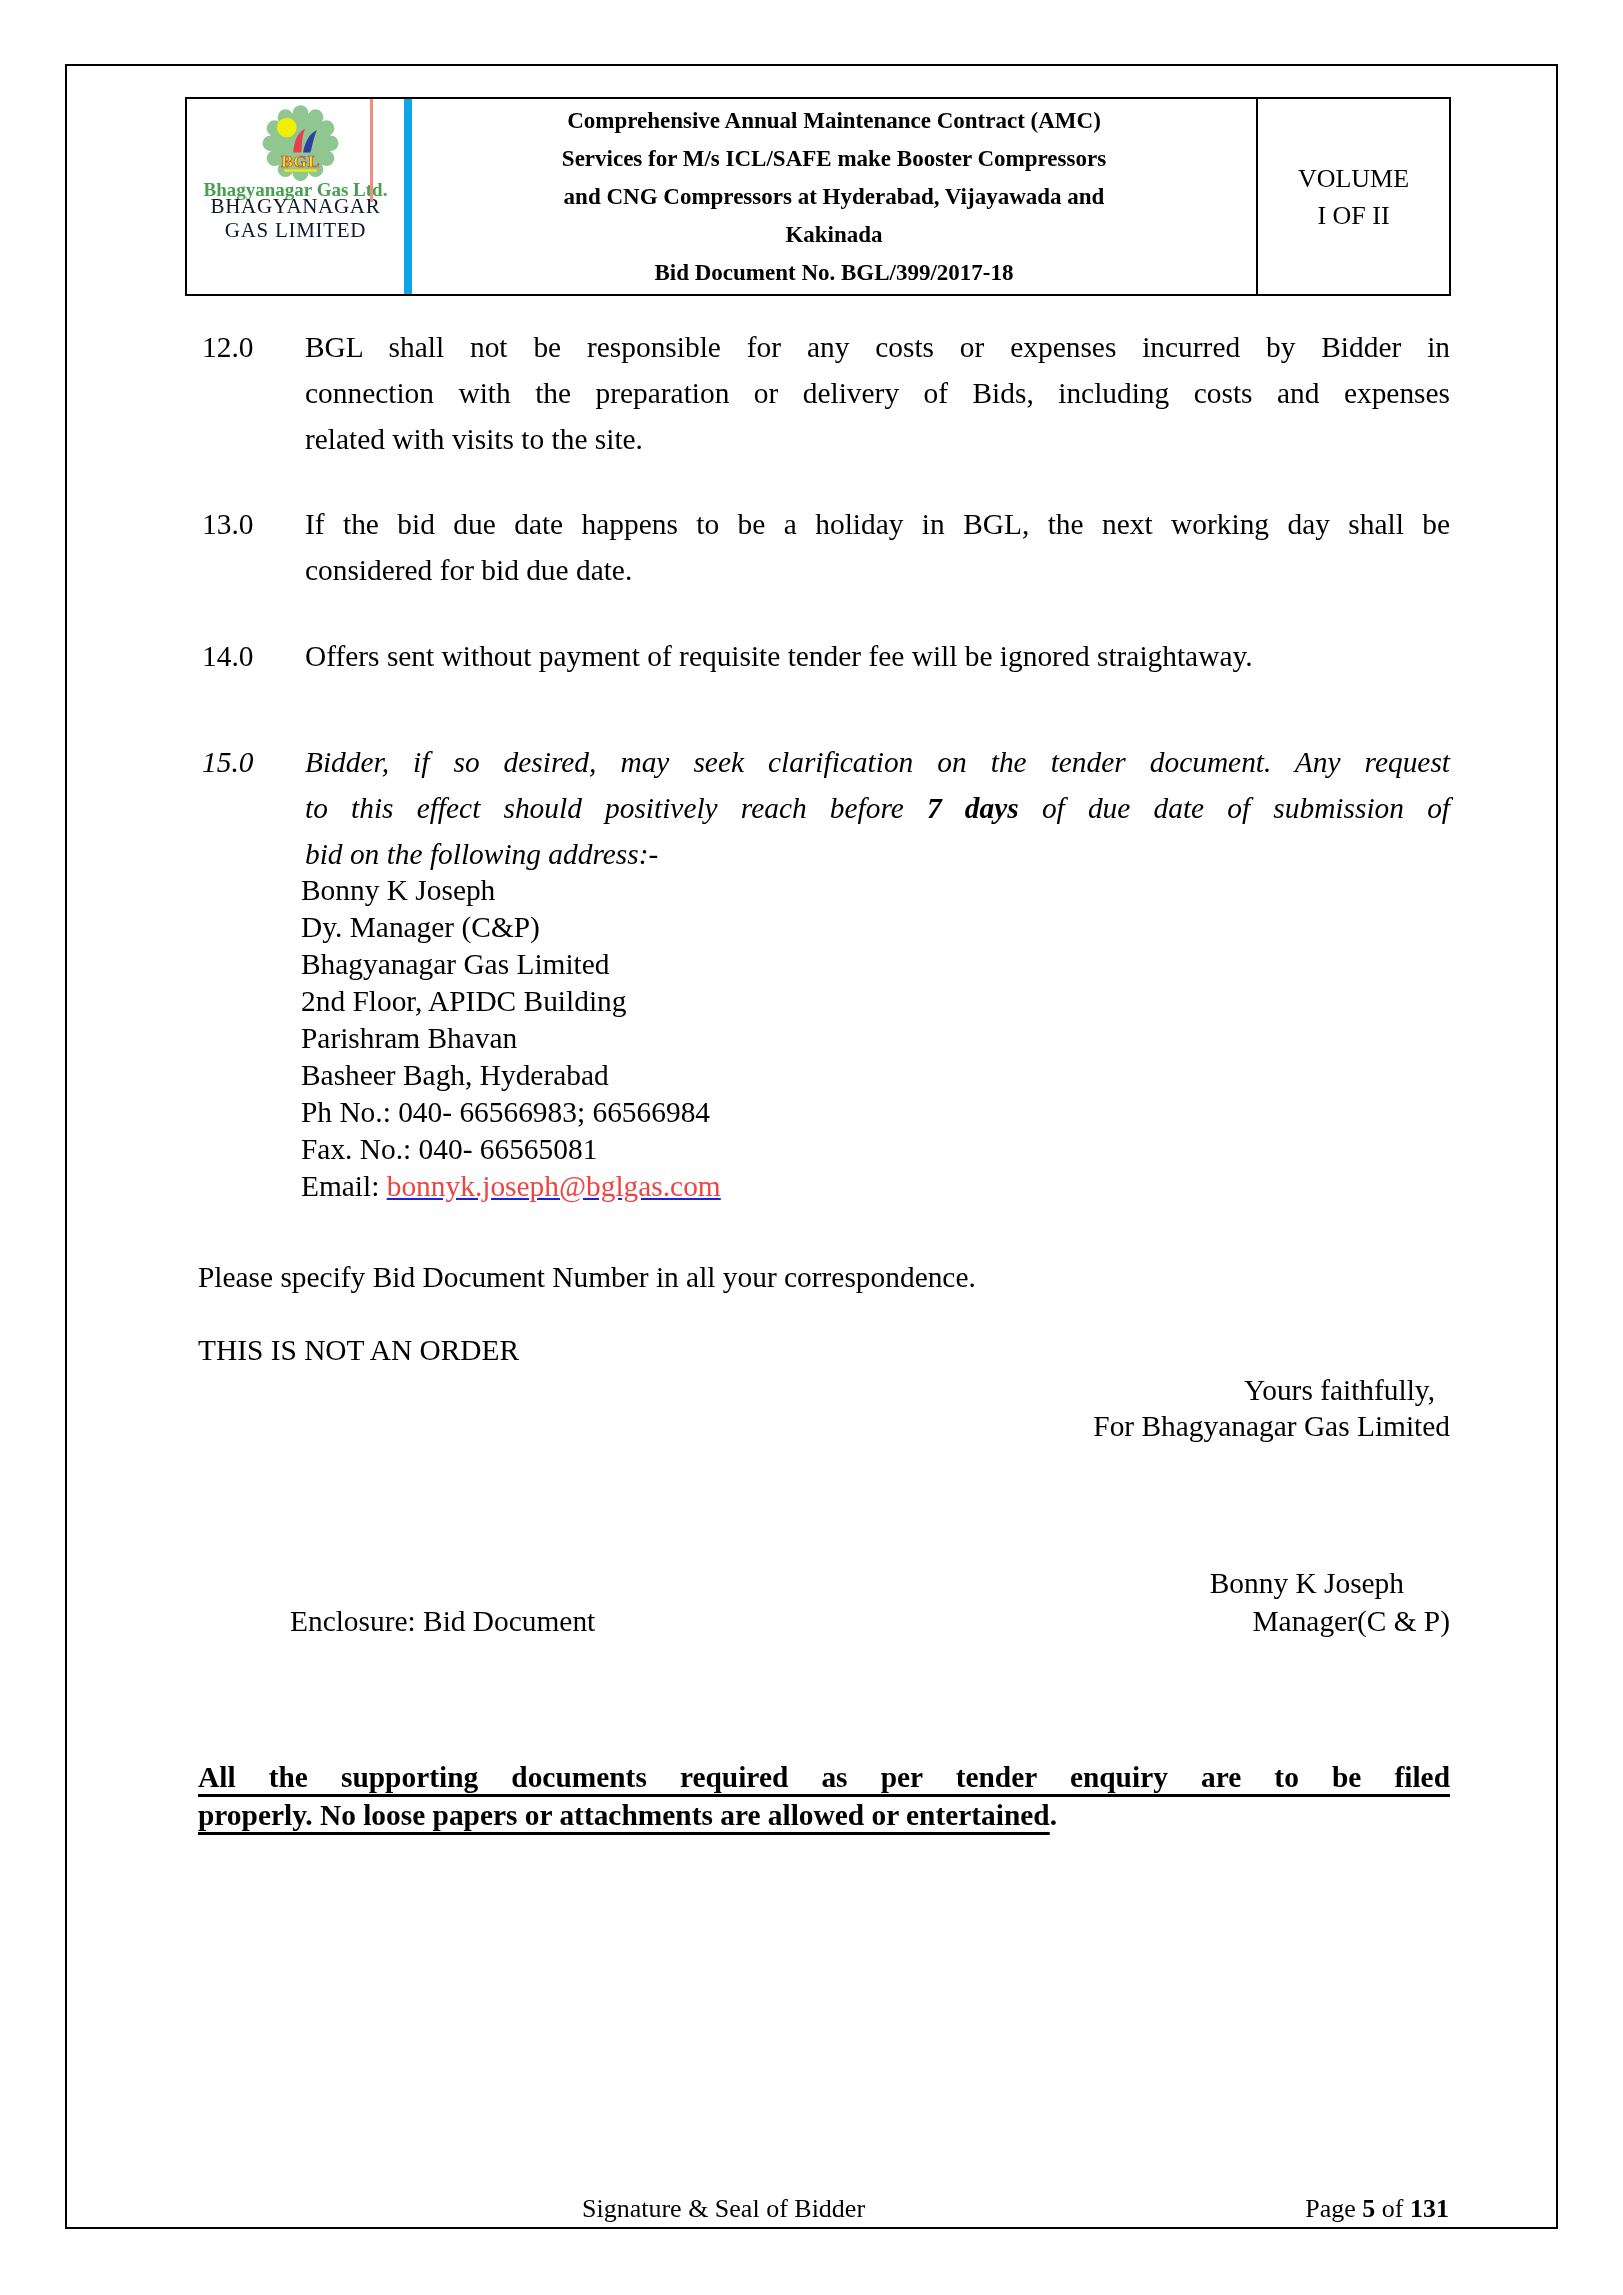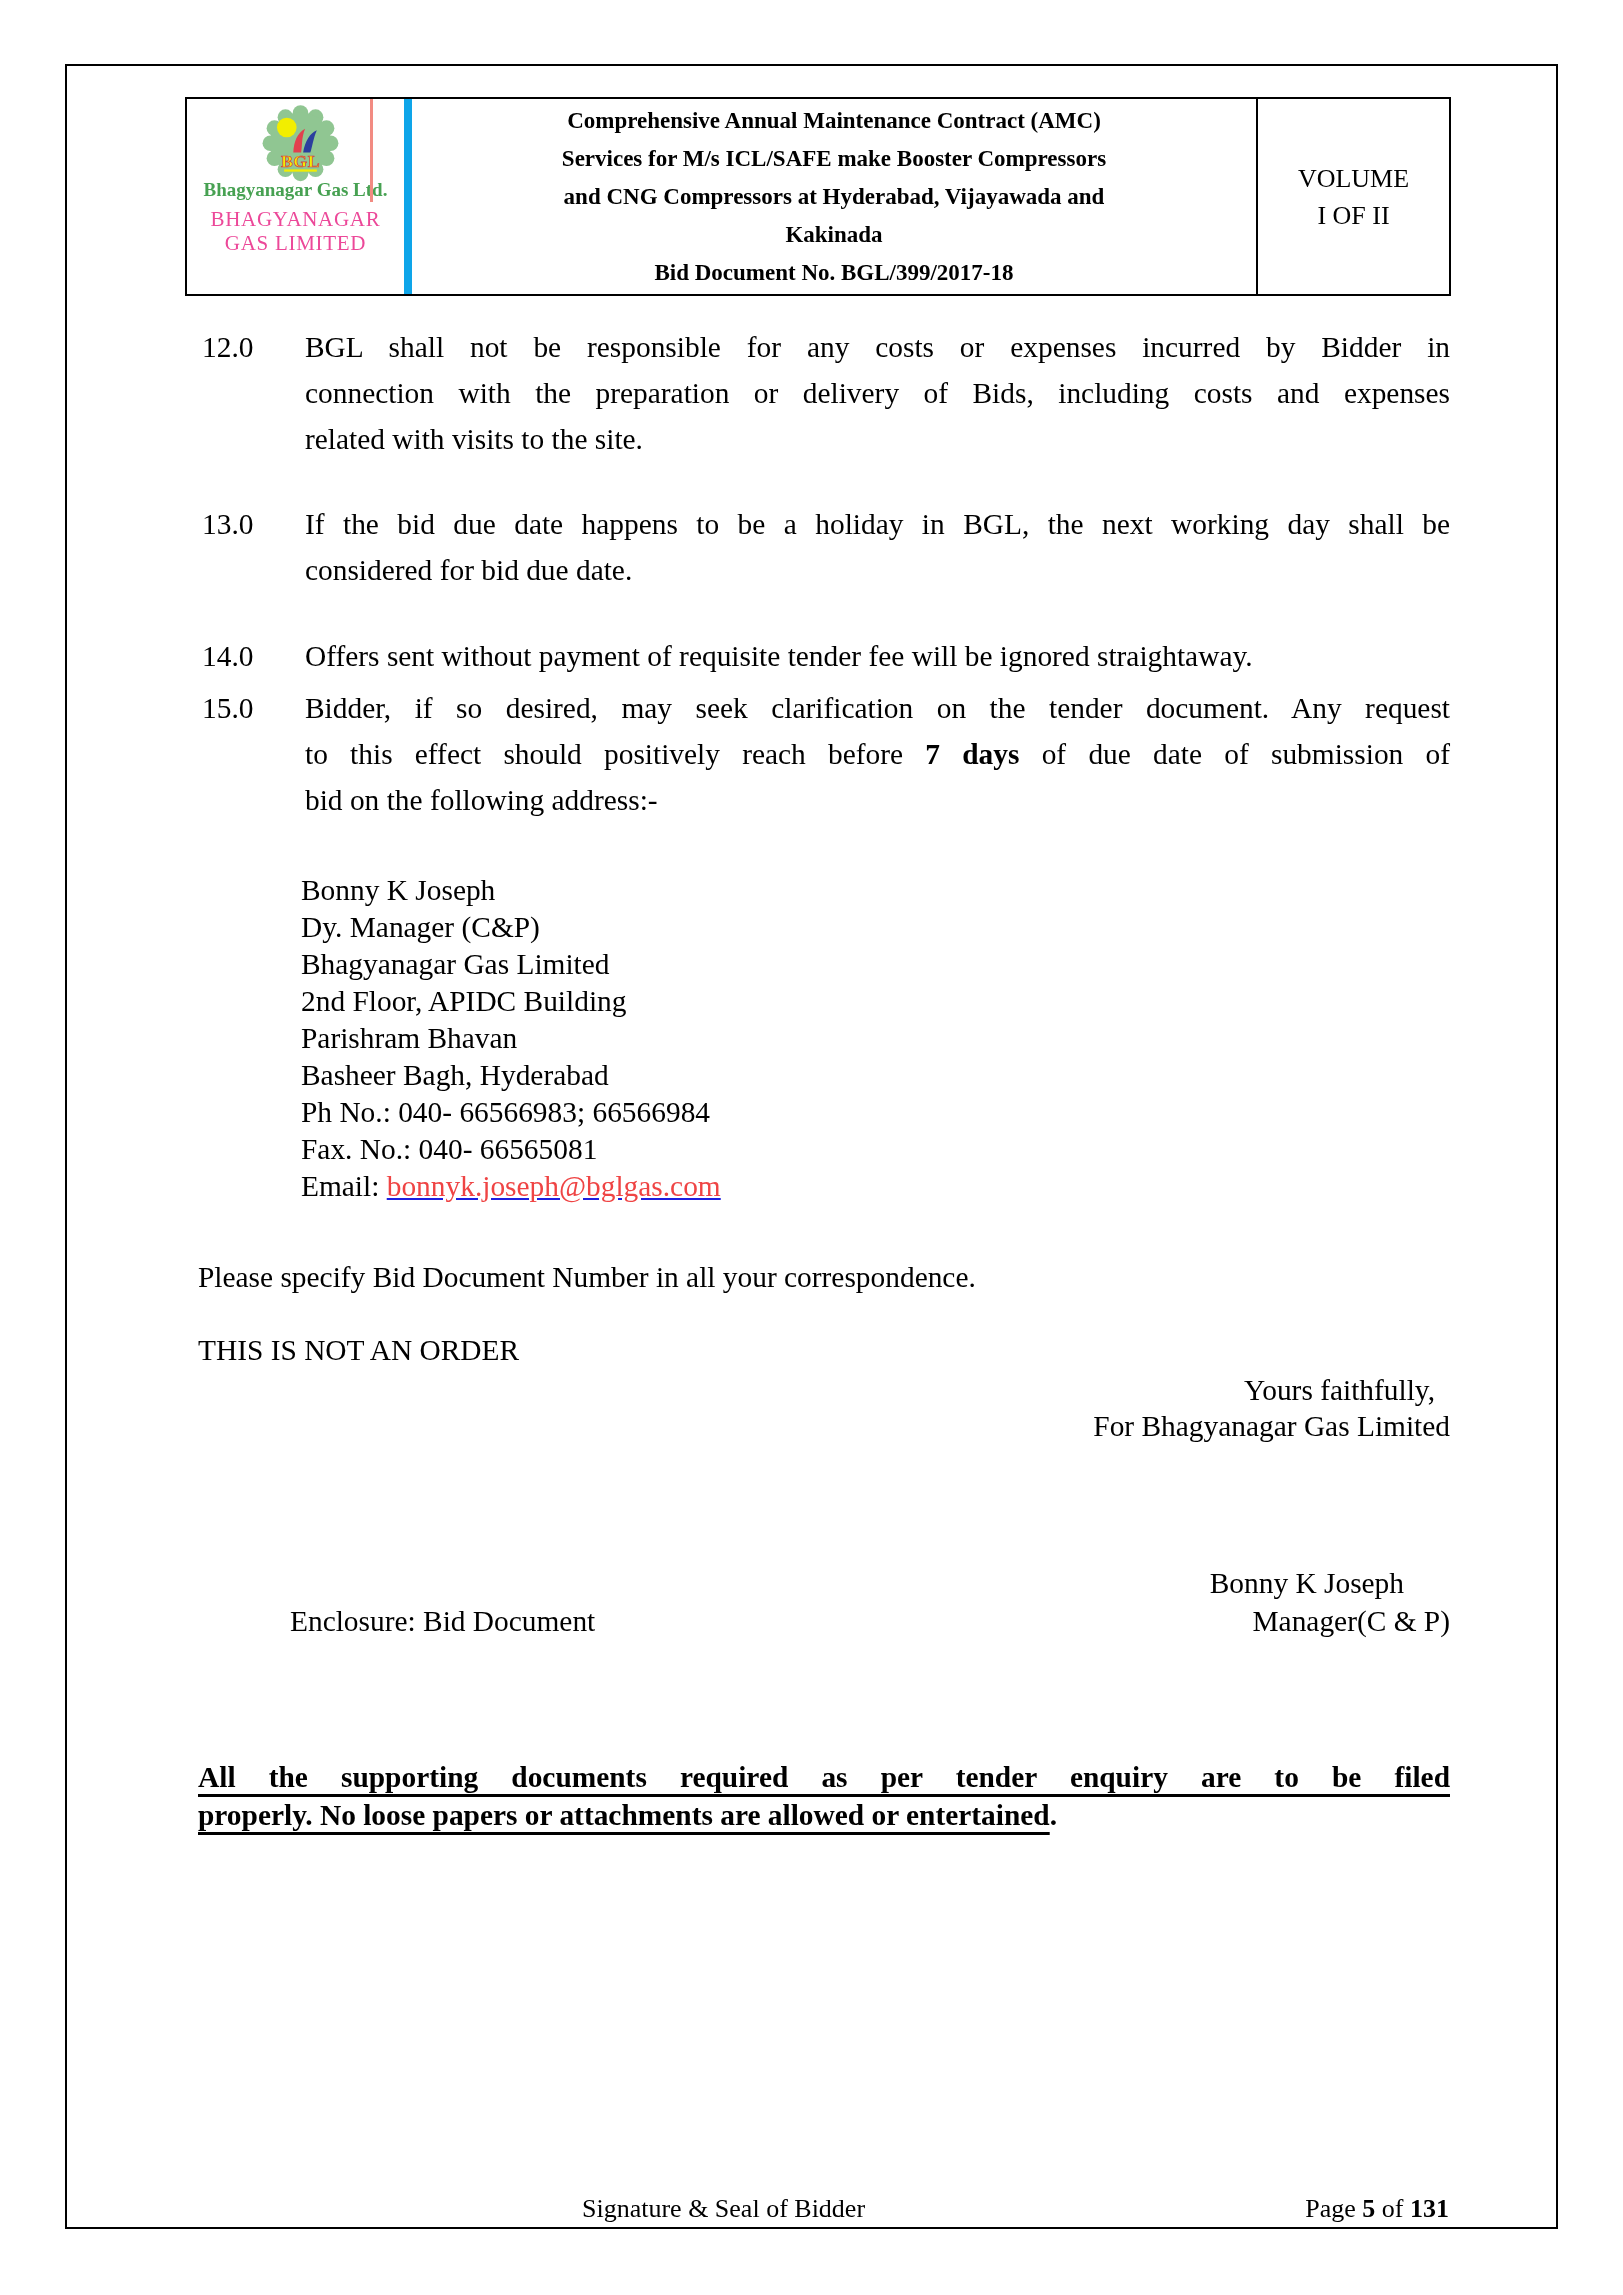--- a/index.html
+++ b/index.html
@@ -21,22 +21,22 @@
   .cell-title { width:846px; border-right:2px solid #000; display:flex; flex-direction:column; justify-content:center; align-items:center; }
   .cell-vol   { flex:1; display:flex; flex-direction:column; justify-content:center; align-items:center; }
   .title-line { font-weight:bold; font-size:23px; line-height:38px; white-space:nowrap; text-align:center; }
   .vol-line   { font-size:26px; line-height:37px; white-space:nowrap; text-align:center; }
   .badge-svg { position:absolute; left:71px; top:4.6px; width:85px; height:85px; }
   .logo-sub {
     position:absolute; left:0; top:80px; width:100%; text-align:center;
     font-size:19px; line-height:22px; font-weight:bold; color:#47a152; white-space:nowrap;
   }
   .logo-company {
-    position:absolute; left:0; top:109px; width:100%; text-align:center;
-    font-size:21px; line-height:23.6px; letter-spacing:0.7px; color:#ec4899;
+    position:absolute; left:0; top:96px; width:100%; text-align:center;
+    font-size:21px; line-height:23.6px; letter-spacing:0.7px; color:#0f172a;
   }
   .red-artifact { position:absolute; left:370px; top:99px; width:2.6px; height:103px; background:#f28b82; }
   
   .para { position:absolute; left:202px; width:1248px; font-size:29.4px; }
   .para .num { position:absolute; left:0; top:0; line-height:46px; }
   .ptext { margin-left:103px; }
   .bline { line-height:46px; white-space:nowrap; }
   .jl { text-align:justify; text-align-last:justify; }
   .addr { position:absolute; left:301px; top:872px; font-size:29.4px; }
   .aline { line-height:37px; white-space:nowrap; }
@@ -116,21 +116,21 @@
     </div>
   </div>
 
   <div class="para" style="top:633px;">
     <span class="num">14.0</span>
     <div class="ptext">
       <div class="bline">Offers sent without payment of requisite tender fee will be ignored straightaway.</div>
     </div>
   </div>
 
-  <div class="para" style="top:685px;">
+  <div class="para" style="top:739px;font-style:italic;">
     <span class="num">15.0</span>
     <div class="ptext">
       <div class="bline jl">Bidder, if so desired, may seek clarification on the tender document. Any request</div>
       <div class="bline jl"><span>to this effect should positively reach before </span><span class="b">7 days</span><span> of due date of submission of</span></div>
       <div class="bline">bid on the following address:-</div>
     </div>
   </div>
 
   <div class="addr">
     <div class="aline">Bonny K Joseph</div>

